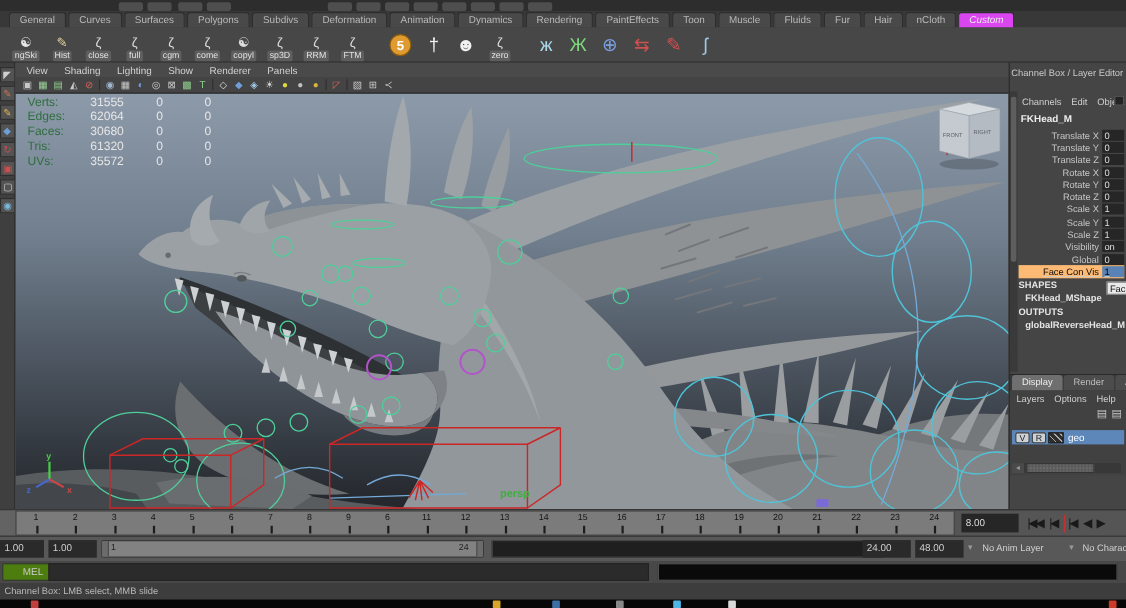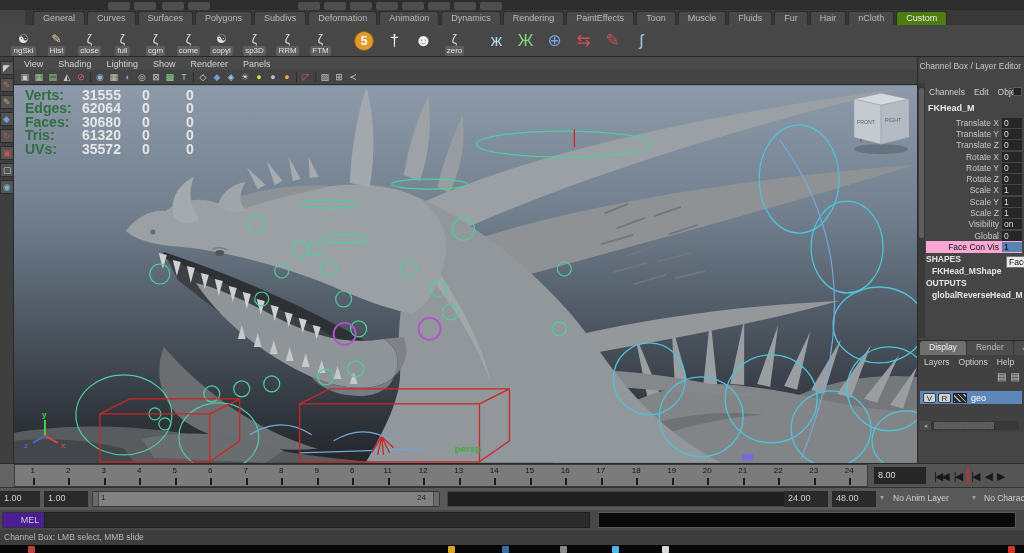--- a/index.html
+++ b/index.html
@@ -5,23 +5,23 @@
   html,body{margin:0;padding:0;background:#222;}
   #app{position:relative;width:1024px;height:553px;background:#454545;overflow:hidden;
        font-family:"Liberation Sans",sans-serif;color:#ccc;-webkit-font-smoothing:antialiased;}
   #app *{box-sizing:border-box;}
 
   
   .top-strip{position:absolute;top:0;left:0;right:0;height:10px;background:#2d2d2d;overflow:hidden;}
   .top-strip .b{position:absolute;top:2px;width:22px;height:8px;background:#4e4e4e;border-radius:2px;}
 
   
-  .tab-bar{position:absolute;top:10px;left:0;right:0;height:15px;background:#383838;display:flex;align-items:flex-end;padding-left:8px;gap:2px;margin-left:25px;}
+  .tab-bar{position:absolute;top:10px;left:0;right:0;height:15px;background:#383838;display:flex;align-items:flex-end;padding-left:8px;gap:2px;}
   .tab{height:14px;line-height:13px;padding:0 9px;font-size:9px;color:#b9b9b9;background:#494949;border:1px solid #2d2d2d;border-bottom:none;border-radius:3px 3px 0 0;white-space:nowrap;}
-  .tab.active{background:#4d7c0f;color:#efefef;}
+  .tab.active{background:#d946ef;color:#efefef;font-style:italic;}
 
   
   .shelf{position:absolute;top:25px;left:0;right:0;height:32px;background:#474747;border-bottom:1px solid #262626;display:flex;align-items:center;padding-left:8px;gap:2px;}
   .shelf-item{width:31px;height:30px;display:flex;flex-direction:column;align-items:center;justify-content:flex-end;overflow:hidden;}
   .shelf-glyph{font-size:12px;line-height:14px;}
   .shelf-label{font-size:8px;line-height:10px;color:#e2e2e2;background:#5e5e5e;padding:0 2px;border-radius:2px;white-space:nowrap;}
   .shelf-item.big{justify-content:center;width:27px;}
   .shelf-item.big .shelf-glyph{font-size:17px;line-height:26px;}
   .shelf-item.circle{justify-content:center;width:30px;}
   .shelf-item.circle .shelf-glyph{width:20px;height:20px;border-radius:50%;background:#e09b30;border:1px solid #8a5d10;color:#fff;font-weight:bold;font-size:12px;line-height:19px;text-align:center;}
@@ -35,40 +35,40 @@
   
   .viewport{width:903px;flex:none;position:relative;background:#4a4a4a;}
   .vp-menus{height:13px;display:flex;gap:15px;align-items:center;padding-left:10px;font-size:9px;color:#d2d2d2;background:#4a4a4a;}
   .vp-toolbar{height:15px;display:flex;gap:2px;align-items:center;padding-left:5px;background:#444;border-bottom:1px solid #2b2b2b;}
   .vp-icon{width:12px;text-align:center;font-size:9px;line-height:13px;}
   .vp-icon.sep{width:3px;}
   .vp-icon.sep:before{content:"";display:block;width:1px;height:10px;background:#2d2d2d;margin:1px auto;}
   .vp-canvas{position:absolute;top:28px;left:0;width:903px;height:378px;overflow:hidden;}
   .vp-canvas svg{display:block;}
 
-  .hud{position:absolute;top:2px;left:0;font-size:14px;font-weight:bold;letter-spacing:0;}
+  .hud{position:absolute;top:2px;left:0;font-size:11px;font-weight:normal;letter-spacing:0;}
   .hud-row{height:13.4px;position:relative;width:260px;}
   .hud-label{position:absolute;left:11px;color:#2f6e3f;}
   .hud-c1{position:absolute;left:68px;color:#e6e6e6;}
   .hud-c2{position:absolute;left:128px;color:#e6e6e6;}
   .hud-c3{position:absolute;left:172px;color:#e6e6e6;}
 
   
   .right-panel{flex:1;position:relative;background:#454545;font-size:8.5px;overflow:hidden;border-left:1px solid #2a2a2a;}
   .cb-title{position:absolute;top:4px;left:0;right:3px;text-align:right;color:#c9c9c9;}
   .cb-scroll{position:absolute;left:0;top:26px;width:7px;height:255px;background:#3a3a3a;}
   .cb-scroll-thumb{position:absolute;left:1px;top:5px;width:5px;height:150px;background:#5e5e5e;border-radius:2px;}
   .cb-menus{position:absolute;top:30px;left:11px;display:flex;gap:9px;color:#cfcfcf;}
   .cb-manip{position:absolute;top:30px;right:2px;width:9px;height:9px;background:#242424;border:1px solid #5a5a5a;}
   .cb-node{position:absolute;top:46px;left:10px;font-size:9px;font-weight:bold;color:#ececec;}
   .cb-attrs{position:absolute;top:60px;left:8px;right:2px;}
   .attr-row{height:11.3px;display:flex;align-items:center;}
   .attr-name{flex:1;text-align:right;padding-right:3px;color:#c6c6c6;white-space:nowrap;overflow:hidden;}
   .attr-val{width:20px;flex:none;height:10px;line-height:10px;background:#262626;color:#dedede;padding-left:2px;}
-  .attr-row.selected{background:#f9a8d4;}
+  .attr-row.selected{background:#fdba74;text-decoration:underline;}
   .attr-row.selected .attr-name{color:#0c0c0c;}
   .attr-row.selected .attr-val{background:#5a82b4;color:#000;}
   .cb-group{position:absolute;left:8px;font-weight:bold;color:#e4e4e4;white-space:nowrap;}
   .cb-groupitem{position:absolute;left:14px;font-weight:bold;color:#e4e4e4;white-space:nowrap;}
   .cb-tooltip{position:absolute;top:199px;left:88px;background:#e9e9e9;color:#111;border:1px solid #777;padding:0 2px;line-height:10px;z-index:5;}
 
   .le{position:absolute;top:283px;left:0;right:0;height:92px;background:#414141;border-top:1px solid #2a2a2a;}
   .le-tabs{display:flex;height:14px;background:#373737;gap:1px;padding-left:2px;overflow:hidden;}
   .le-tab{padding:0 9px;line-height:13px;background:#4c4c4c;color:#bdbdbd;border-radius:3px 3px 0 0;white-space:nowrap;flex:none;}
   .le-tab.active{background:#6f6f6f;color:#eee;}
@@ -102,21 +102,21 @@
   .rs-start{position:absolute;left:8px;top:1px;font-size:8px;color:#222;}
   .rs-end{position:absolute;right:13px;top:1px;font-size:8px;color:#222;}
   .rs-hl{position:absolute;left:0;top:0;bottom:0;width:6px;background:#6b6b6b;border-right:1px solid #4a4a4a;}
   .rs-hr{position:absolute;right:0;top:0;bottom:0;width:6px;background:#6b6b6b;border-left:1px solid #4a4a4a;}
   .rr-dark{position:absolute;top:3px;left:447px;width:356px;height:16px;background:#1f1f1f;border:1px solid #464646;}
   .rr-arrow{position:absolute;top:5px;font-size:8px;color:#9a9a9a;}
   .rr-label{position:absolute;top:5px;font-size:8.5px;color:#cfcfcf;white-space:nowrap;}
 
   
   .cmd-row{position:absolute;top:510px;left:0;right:0;height:20px;background:#484848;}
-  .mel-box{position:absolute;top:2px;left:2px;width:56px;height:16px;background:#4c1d95;border:1px solid #333;color:#ccc;font-size:9px;text-align:center;line-height:15px;}
+  .mel-box{position:absolute;top:2px;left:2px;width:56px;height:16px;background:#4d7c0f;border:1px solid #333;color:#ccc;font-size:9px;text-align:center;line-height:15px;}
   .cmd-input{position:absolute;top:2px;left:44px;width:546px;height:16px;background:#2b2b2b;border:1px solid #222;}
   .cmd-output{position:absolute;top:2px;left:598px;width:418px;height:16px;background:#0a0a0a;border:1px solid #585858;}
 
   .help-row{position:absolute;top:530px;left:0;right:0;height:15px;background:#3d3d3d;font-size:8.5px;color:#b8b8b8;line-height:15px;padding-left:4px;}
 
   .taskbar{position:absolute;top:545px;left:0;right:0;height:8px;background:#070707;}
   .taskbar .ti{position:absolute;top:1px;width:7px;height:7px;border-radius:1px;}
 </style>
 </head>
 <body>

